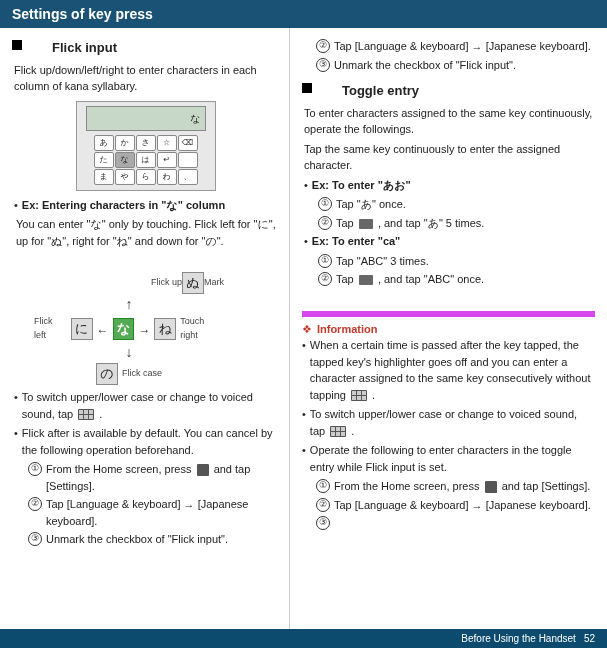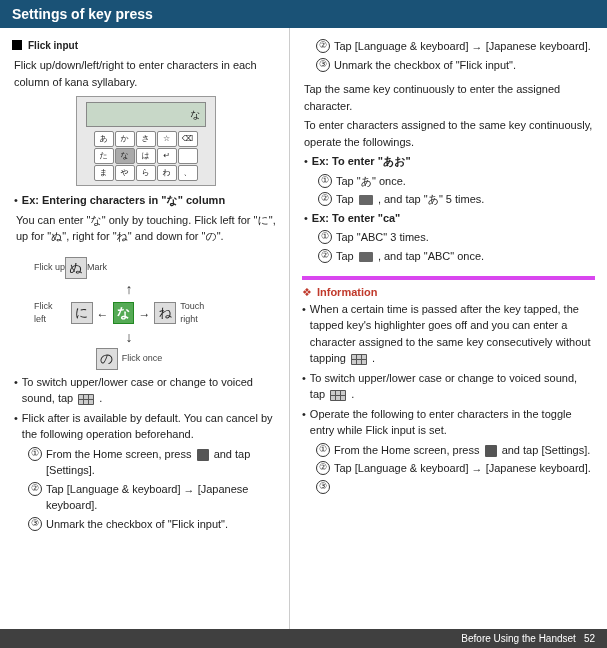--- a/index.html
+++ b/index.html
@@ -55,25 +55,26 @@
       display: inline-block;
       width: 10px;
       height: 10px;
       background: #000;
       margin-right: 6px;
       margin-top: 2px;
       flex-shrink: 0;
     }
     .section-title-text {
       font-weight: bold;
-      font-size: 10px;
+      font-size: 13px;
+      margin-left: 24px;
     }
     .section-body {
       padding-left: 2px;
-      margin-bottom: 12px;
+      margin-bottom: 23px;
     }
     .section-body p {
       margin-bottom: 3px;
     }
     
     .keyboard-img {
       width: 140px;
       height: 90px;
       background: #e8e8e8;
       border: 1px solid #999;
@@ -146,36 +147,36 @@
       border-radius: 50%;
       font-size: 9px;
       margin-right: 4px;
       flex-shrink: 0;
       margin-top: 1px;
     }
 
     
     .info-section {
       margin-top: 10px;
-      border-top: 4px solid #d946ef;
+      border-top: 6px solid #d946ef;
       padding-top: 4px;
     }
     .info-title {
       color: #c0392b;
       font-weight: bold;
       font-size: 11px;
       margin-bottom: 3px;
     }
     .diamond {
       color: #c0392b;
       margin-right: 2px;
     }
     
     .footer {
-      background: #404040;
+      background: #0c4a6e;
       color: #fff;
       font-size: 10px;
       padding: 4px 12px;
       display: flex;
       justify-content: flex-end;
       align-items: center;
     }
     .footer-text {
       font-size: 10px;
     }
@@ -232,21 +233,21 @@
           <span class="bullet-content bold">
             <span class="bold">Ex: Entering characters in "な" column</span>
           </span>
         </div>
         <div class="section-body">
           <p>You can enter "な" only by touching. Flick left for "に", up for "ぬ", right for "ね" and down for "の".</p>
         </div>
 
         <div style="margin: 6px 0 4px 0;">
 
-          <div style="display:flex; align-items:center; justify-content:flex-start; width:190px; margin: 0 auto 0 20px;">
+          <div style="display:flex; align-items:center; justify-content:flex-end; width:190px; margin: 0 auto 0 20px;">
             <span style="font-size:9px; color:#444;">Flick up</span>
             <div class="char-box" style="width:22px;height:22px;background:#ddd;border:1px solid #888;display:flex;align-items:center;justify-content:center;font-size:13px;">ぬ</div>
             <span style="font-size:9px; color:#444;">Mark</span>
           </div>
 
           <div style="display:flex;justify-content:center;width:190px;margin:0 auto 0 20px;">
             <span style="font-size:14px; color:#333;">↑</span>
           </div>
 
           <div style="display:flex;align-items:center;justify-content:center;gap:4px;width:190px;margin:0 auto 0 20px;">
@@ -258,21 +259,21 @@
             <div style="width:22px;height:22px;background:#ddd;border:1px solid #888;display:flex;align-items:center;justify-content:center;font-size:13px;">ね</div>
             <span style="font-size:9px;color:#444;">Touch right</span>
           </div>
 
           <div style="display:flex;justify-content:center;width:190px;margin:0 auto 0 20px;">
             <span style="font-size:14px; color:#333;">↓</span>
           </div>
 
           <div style="display:flex;align-items:center;justify-content:center;gap:4px;width:190px;margin:0 auto 0 20px;">
             <div style="width:22px;height:22px;background:#ddd;border:1px solid #888;display:flex;align-items:center;justify-content:center;font-size:13px;">の</div>
-            <span style="font-size:9px;color:#444;">Flick once</span>
+            <span style="font-size:9px;color:#444;">Flick case</span>
           </div>
         </div>
 
         <div class="bullet-item">
           <span class="bullet">•</span>
           <span class="bullet-content">
             <span>To switch upper/lower case or change to voiced sound, tap</span>
             <span style="display:inline-grid;grid-template-columns:repeat(3,4px);grid-template-rows:repeat(2,4px);gap:1px;background:#555;padding:1px;border-radius:1px;vertical-align:middle;margin:0 2px;">
               <span style="background:#ccc;width:4px;height:4px;"></span>
               <span style="background:#ccc;width:4px;height:4px;"></span>
@@ -319,23 +320,27 @@
         <div class="numbered">
           <span class="num">②</span>
           <span>Tap [Language &amp; keyboard] → [Japanese keyboard].</span>
         </div>
         <div class="numbered">
           <span class="num">③</span>
           <span>Unmark the checkbox of "Flick input".</span>
         </div>
       </div>
 
+      <div class="section-title">
+        <span class="black-square"></span>
+        <span class="section-title-text">Toggle entry</span>
+      </div>
       <div class="section-body">
+        <p>To enter characters assigned to the same key continuously, operate the followings.</p>
         <p>Tap the same key continuously to enter the assigned character.</p>
-        <p>To enter characters assigned to the same key continuously, operate the followings.</p>
 
         <div class="bullet-item">
           <span class="bullet">•</span>
           <span class="bullet-content bold">Ex: To enter "あお"</span>
         </div>
         <div class="indent">
           <div class="numbered">
             <span class="num">①</span>
             <span>Tap "あ" once.</span>
           </div>

